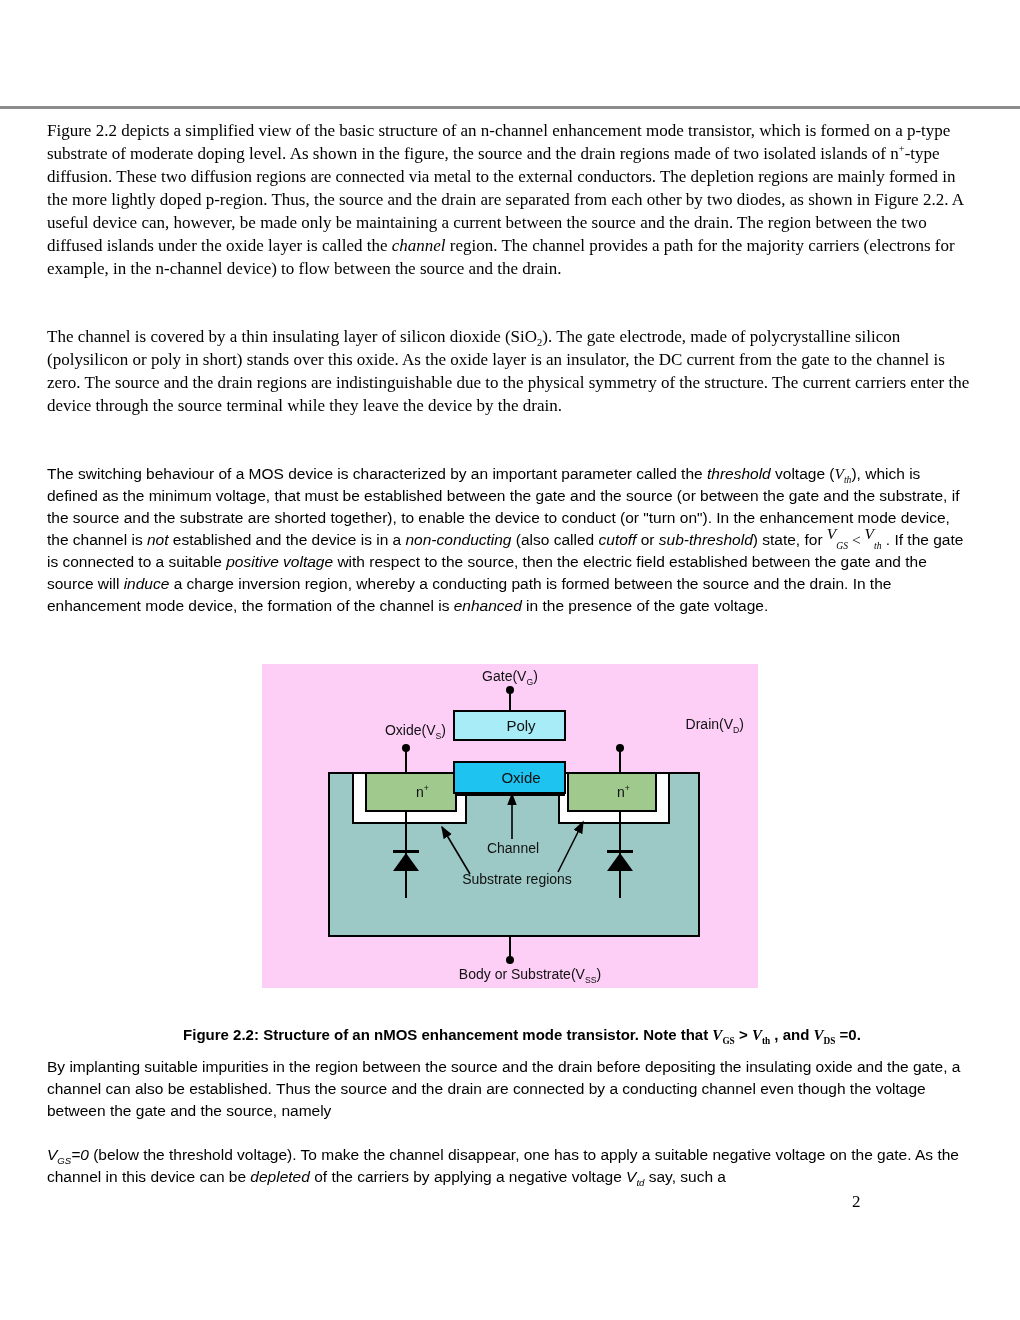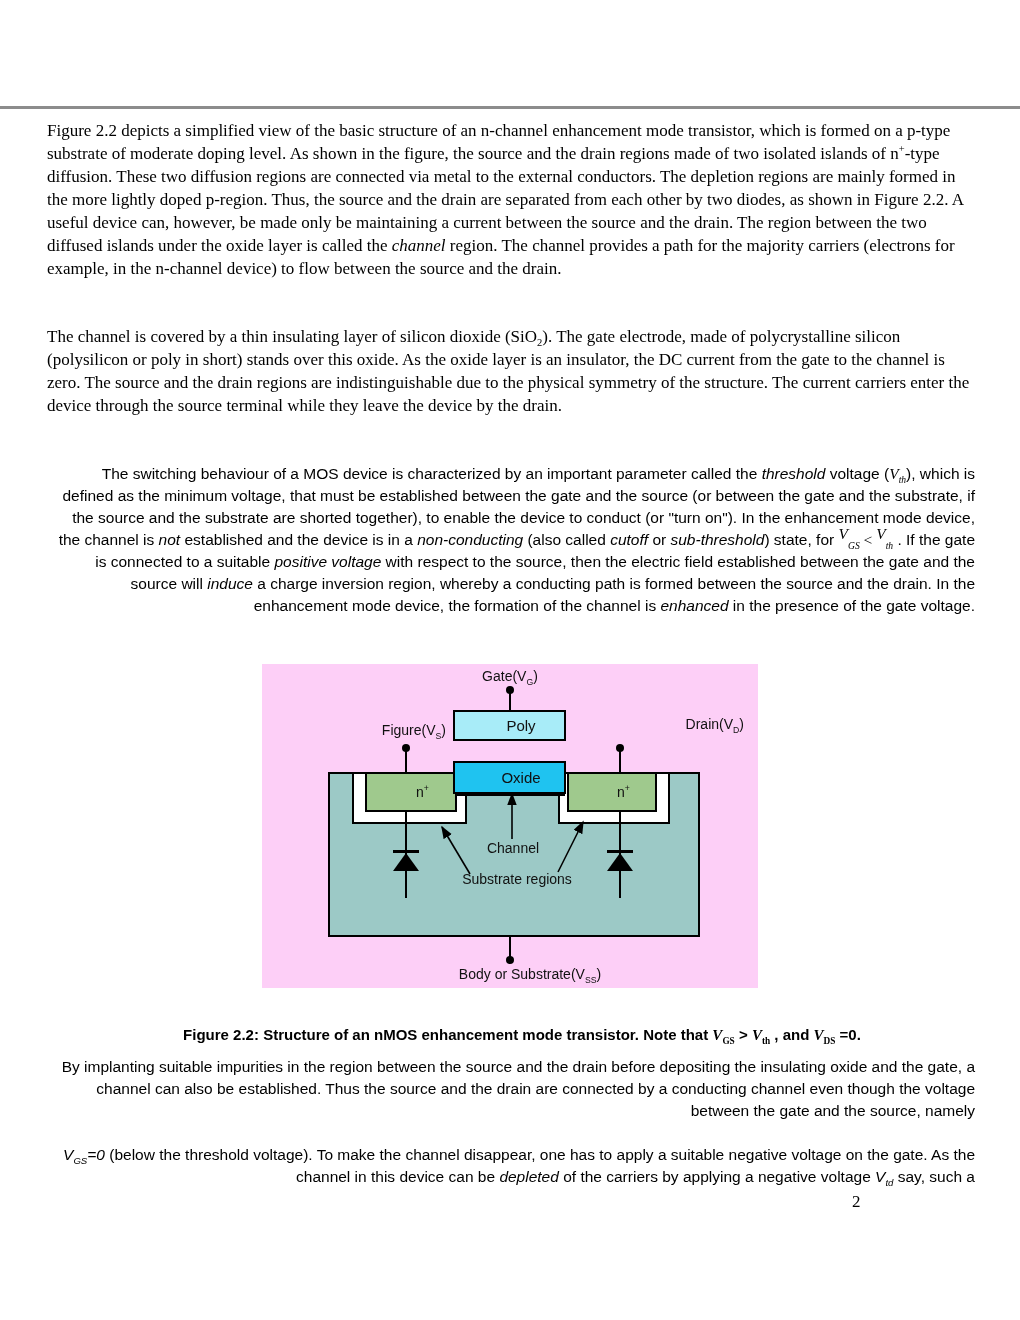--- a/index.html
+++ b/index.html
@@ -1,21 +1,21 @@
 <!DOCTYPE html>
 <html style="--c-bg: #fdcff7; --c-poly: #a8ecf8; --c-ox: #1fc3f0; --c-n: #9fc98d; --c-sub: #9cc9c6;"><head>
 <meta charset="utf-8">
 <style>
   html,body{margin:0;padding:0;background:#fff;}
   .page{position:relative;width:1020px;height:1320px;background:#ffffff;overflow:hidden;
         font-family:"Liberation Serif",serif;color:#000;}
   .rule{position:absolute;left:0;width:1020px;height:3px;background:#8c8c8c;}
   .para{position:absolute;margin:0;}
   .serif{font-family:"Liberation Serif",serif;font-size:17px;line-height:23px;}
-  .sans{font-family:"Liberation Sans",sans-serif;font-size:15.5px;line-height:22px;text-align:right;}
+  .sans{font-family:"Liberation Sans",sans-serif;font-size:15.5px;line-height:22px;}
   .caption{position:absolute;left:0;width:1020px;text-align:center;margin:12px;
            font-family:"Liberation Sans",sans-serif;font-size:15px;}
   .pagenum{position:absolute;font-size:17px;font-family:"Liberation Serif",serif;}
   .it{font-style:italic}
   .bd{font-weight:bold}
   .sf{font-family:"Liberation Serif",serif}
   .rz{position:relative;top:-6px}
   sub{font-size:0.62em;line-height:0;}
   sup{font-size:0.62em;line-height:0;}
 
@@ -86,21 +86,21 @@
       <span>Oxide</span>
     </div>
     <div class="abs blk poly">
       <span>Poly</span>
     </div>
 
     <div class="abs stem" style="left:247px;top:26px;height:20px"></div>
     <div class="abs dot" style="left:244px;top:22px"></div>
     <div class="flabel" style="left:148px;top:4px;width:200px;text-align:center"><span>Gate(V</span><sub>G</sub><span>)</span></div>
 
-    <div class="flabel" style="left:24px;top:58px;width:160px;text-align:right"><span>Figure(V</span><sub>S</sub><span>)</span></div>
+    <div class="flabel" style="left:24px;top:58px;width:160px;text-align:right"><span>Oxide(V</span><sub>S</sub><span>)</span></div>
     <div class="abs dot" style="left:140px;top:80px"></div>
     <div class="abs stem" style="left:143px;top:86px;height:22px"></div>
 
     <div class="flabel" style="left:322px;top:52px;width:160px;text-align:right"><span>Drain(V</span><sub>D</sub><span>)</span></div>
     <div class="abs dot" style="left:354px;top:80px"></div>
     <div class="abs stem" style="left:357px;top:86px;height:22px"></div>
 
     <div class="abs stem" style="left:143px;top:148px;height:86px"></div>
     <div class="abs dbar" style="left:131px;top:186px"></div>
     <div class="abs dtri" style="left:131px;top:189px"></div>

